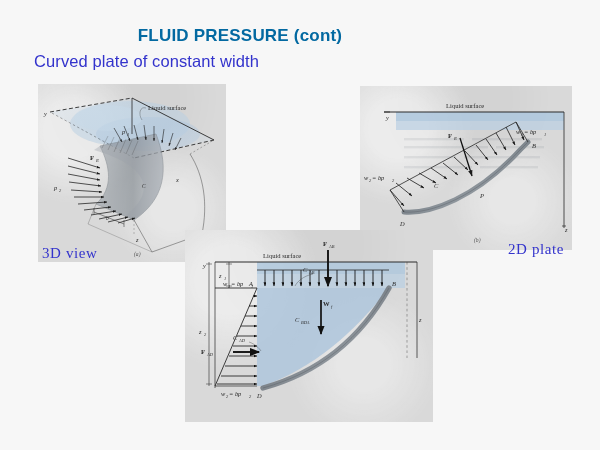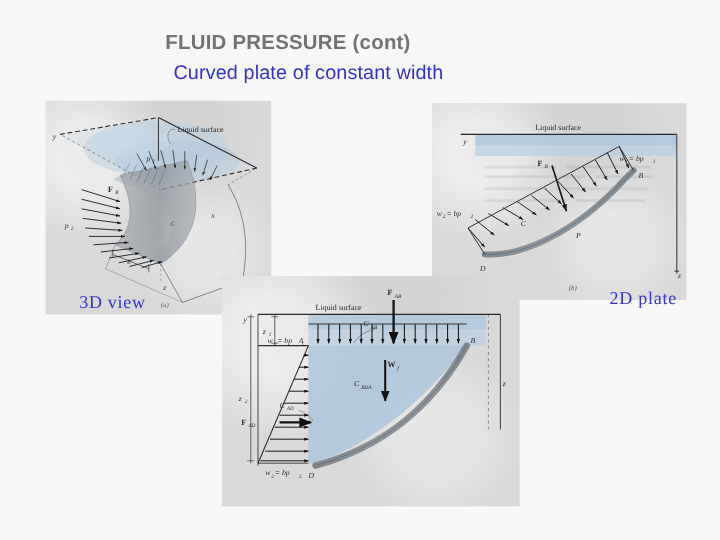--- a/index.html
+++ b/index.html
@@ -9,28 +9,28 @@
     font-family:"Liberation Sans", sans-serif;
     overflow:hidden;
     position:relative;
   }
   .slide{position:absolute;inset:0;}
 
   
   .title{
     position:absolute;left:0;top:26px;width:480px;
     text-align:center;
-    font-size:17px;font-weight:bold;color:#737373;
+    font-size:17px;font-weight:bold;color:#0369a1;
     letter-spacing:.2px;
   }
   .subtitle{
     position:absolute;left:0;top:52px;width:514px;
-    text-align:center;
     font-size:16.5px;color:#3333cc;
     letter-spacing:.1px;
+    padding-left:34px;
   }
 
   
   .panel{
     position:absolute;
     background:#d9d9d9;
     overflow:hidden;
   }
   .panel .paper{
     position:absolute;inset:0;
@@ -171,21 +171,21 @@
       <g>
         <text class="lbl" x="16" y="106">p</text>
         <text class="sub" x="21" y="108">2</text>
       </g>
       <text class="lbl-s" x="68" y="136">b</text>
       <text class="lbl-s" x="104" y="104">C</text>
 
       <text class="figno" x="96" y="172">(a)</text>
     </svg>
   </div>
-  <div class="cap" style="left:42px;top:245px;margin-left:24px;">3D view</div>
+  <div class="cap" style="left:42px;top:245px;">3D view</div>
 
   <div class="panel" style="left:360px;top:86px;width:212px;height:164px;">
     <div class="paper"></div>
     <svg width="212" height="164" viewBox="0 0 212 164">
       <defs>
         <marker id="ah2" markerWidth="5" markerHeight="5" refX="4.4" refY="1.7" orient="auto">
           <path d="M0,0 L4.6,1.7 L0,3.4 z" fill="#1a1a1a"></path>
         </marker>
         <linearGradient id="plate2" x1="0" y1="0" x2="1" y2="1">
           <stop offset="0%" stop-color="#a9b0b7"></stop>

